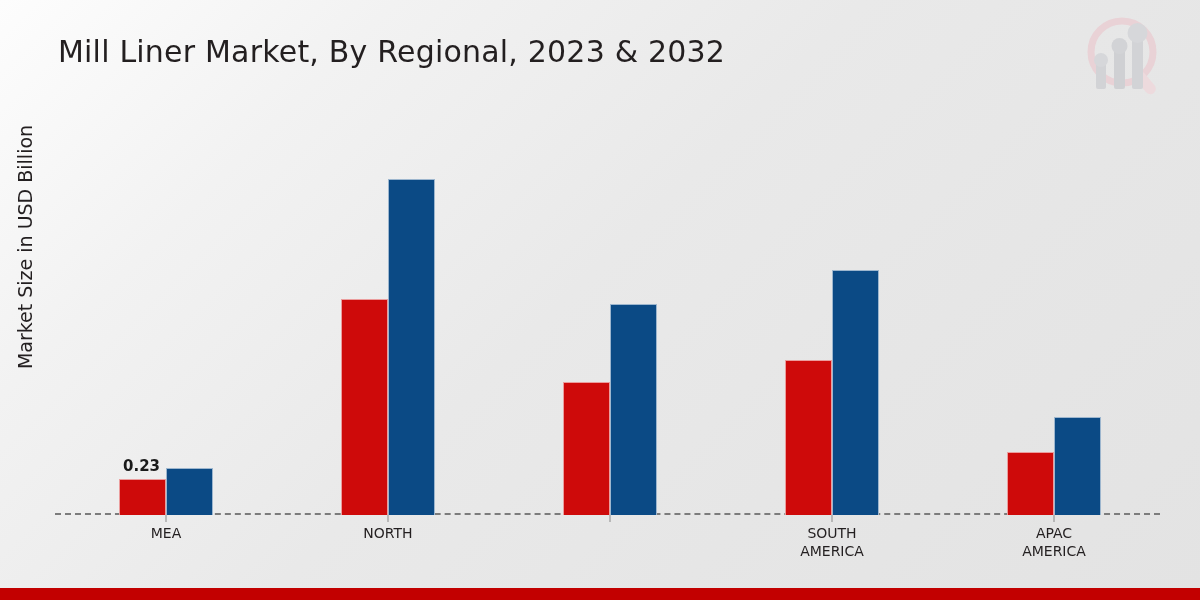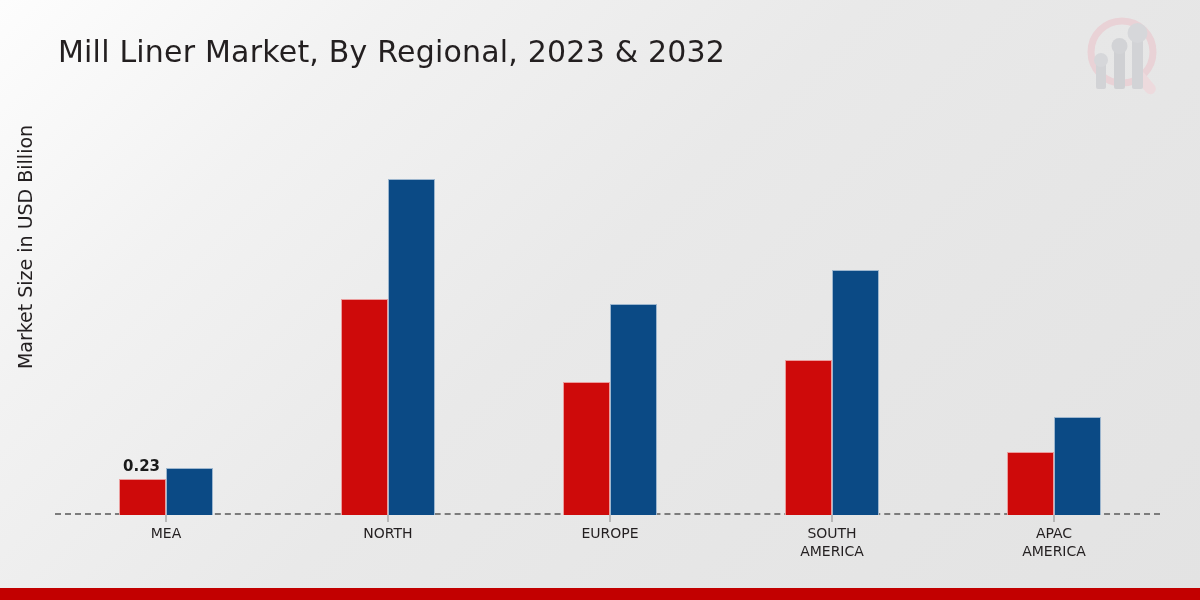--- a/index.html
+++ b/index.html
@@ -172,23 +172,20 @@
           <div class="cat">
             <span>NORTH</span>
           </div>
         </div>
         <div class="group">
           <div class="bars">
             <div class="bar r" title="2023: 0.85" style="height: 133px; background: rgb(206, 10, 10);"></div>
             <div class="bar b" title="2032: 1.35" style="height: 211px; background: rgb(11, 74, 133);"></div>
           </div>
           <div class="vtick"></div>
-          <div class="cat">
-            <span>EUROPE</span>
-          </div>
         </div>
         <div class="group">
           <div class="bars">
             <div class="bar r" title="2023: 0.99" style="height: 155px; background: rgb(206, 10, 10);"></div>
             <div class="bar b" title="2032: 1.57" style="height: 245px; background: rgb(11, 74, 133);"></div>
           </div>
           <div class="vtick"></div>
           <div class="cat">
             <span>SOUTH</span>
             <span>AMERICA</span>

